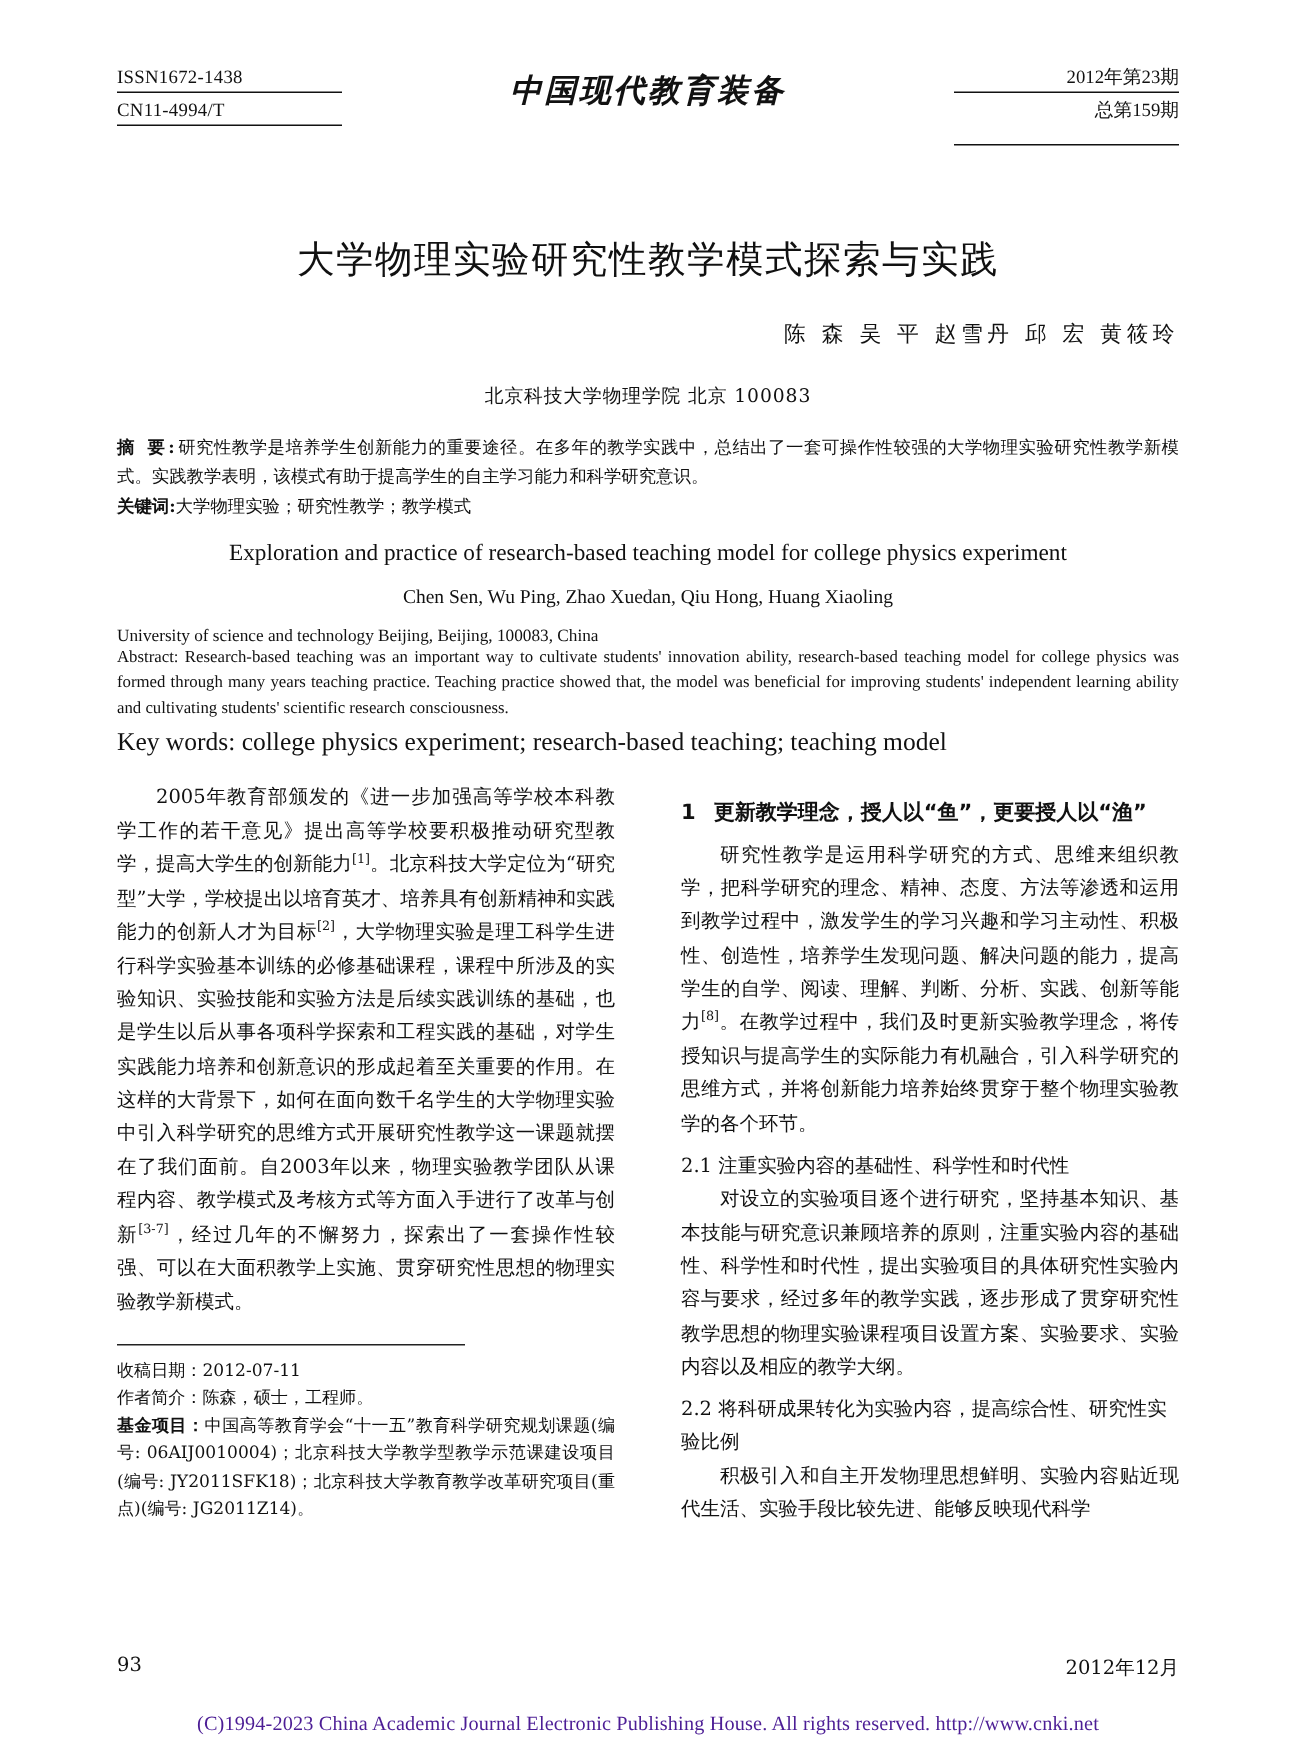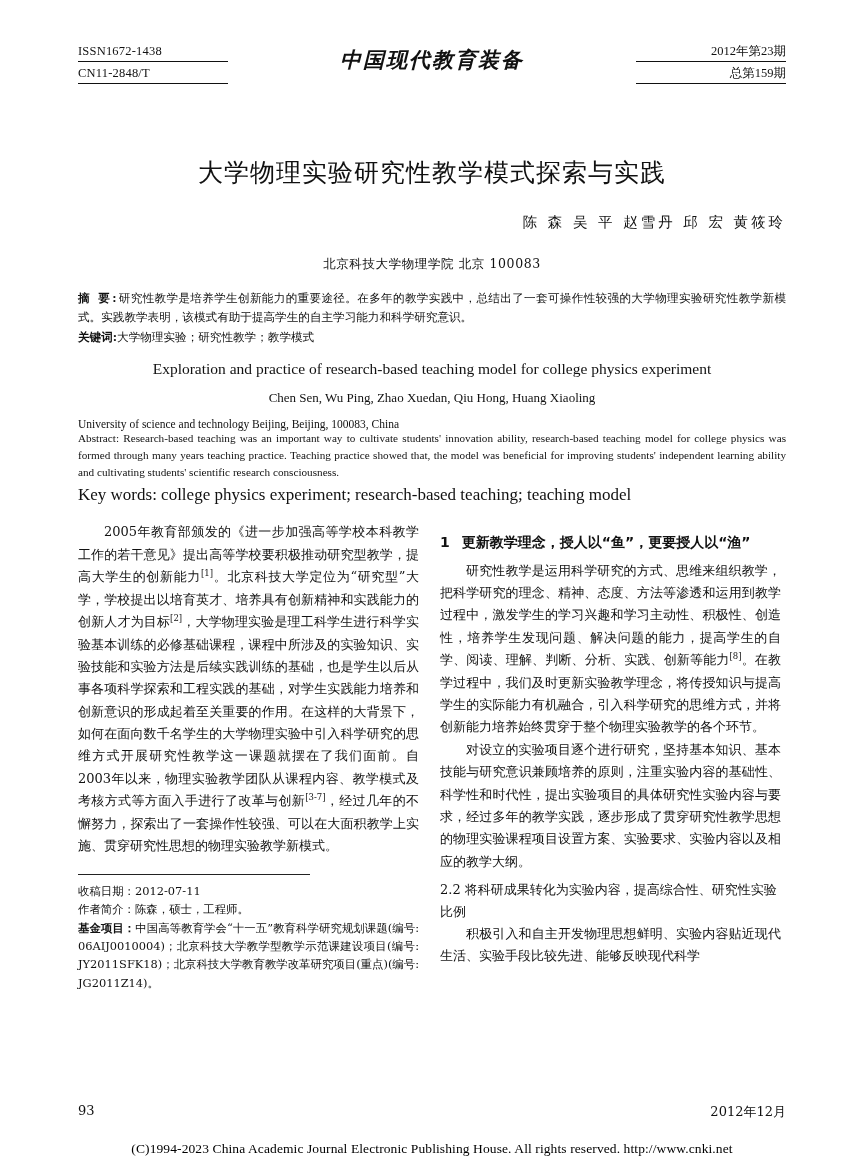--- a/index.html
+++ b/index.html
@@ -65,21 +65,21 @@
     font-size: 12.5px;
     line-height: 1.45;
   }
   .hdr-right .r1 {
     border-bottom: 1.2px solid #111;
     padding-bottom: 1px;
   }
   .hdr-right .r2 {
     border-bottom: 1.2px solid #111;
     padding-top: 2px;
-    padding-bottom: 1px;
+    padding-bottom: 14px;
   }
 
   
   .title {
     text-align: center;
     font-size: 25px;
     font-family: "DejaVu Sans", sans-serif;
     letter-spacing: 1px;
     margin-top: 58px;
   }
@@ -143,21 +143,21 @@
   .kw-en {
     font-size: 17px;
     line-height: 1.5;
     margin-top: 1px;
   }
 
   
   .cols {
     display: flex;
     margin-top: 14px;
-    gap: 21px;
+    gap: 44px;
   }
   .col {
     width: 341px;
     font-family: "DejaVu Serif", serif;
   }
   .col p {
     margin: 0;
     font-size: 13px;
     line-height: 1.72;
     text-align: justify;
@@ -207,34 +207,34 @@
     font-size: 13px;
     font-family: "DejaVu Serif", serif;
   }
   .copyright {
     position: absolute;
     left: 0;
     right: 0;
     bottom: 16px;
     text-align: center;
     font-size: 13.5px;
-    color: #000000;
+    color: #4c1d95;
     font-family: "Liberation Serif", serif;
     letter-spacing: 0.1px;
   }
 </style>
 </head>
 <body>
 
 <div class="page">
 
   <div class="header">
     <div class="hdr-left">
       <div class="issn">ISSN1672-1438</div>
-      <div class="cn">CN11-2848/T</div>
+      <div class="cn">CN11-4994/T</div>
     </div>
     <div class="hdr-center">中国现代教育装备</div>
     <div class="hdr-right">
       <div class="r1">2012年第23期</div>
       <div class="r2">总第159期</div>
     </div>
   </div>
 
   <div class="title">大学物理实验研究性教学模式探索与实践</div>
   <div class="authors-cn">陈 森 吴 平 赵雪丹 邱 宏 黄筱玲</div>
@@ -262,20 +262,21 @@
 
       <div class="fn"><span>收稿日期：</span><span>2012-07-11</span></div>
       <div class="fn"><span>作者简介：</span><span>陈森，硕士，工程师。</span></div>
       <div class="fn"><b>基金项目：</b><span>中国高等教育学会“十一五”教育科学研究规划课题(编号: 06AIJ0010004)；北京科技大学教学型教学示范课建设项目(编号: JY2011SFK18)；北京科技大学教育教学改革研究项目(重点)(编号: JG2011Z14)。</span></div>
     </div>
 
     <div class="col">
       <div class="h2"><span class="num">1</span><span>更新教学理念，授人以“鱼”，更要授人以“渔”</span></div>
       <p><span>研究性教学是运用科学研究的方式、思维来组织教学，把科学研究的理念、精神、态度、方法等渗透和运用到教学过程中，激发学生的学习兴趣和学习主动性、积极性、创造性，培养学生发现问题、解决问题的能力，提高学生的自学、阅读、理解、判断、分析、实践、创新等能力</span><sup>[8]</sup><span>。在教学过程中，我们及时更新实验教学理念，将传授知识与提高学生的实际能力有机融合，引入科学研究的思维方式，并将创新能力培养始终贯穿于整个物理实验教学的各个环节。</span></p>
 
+      <div class="h3">2.1 注重实验内容的基础性、科学性和时代性</div>
       <p>对设立的实验项目逐个进行研究，坚持基本知识、基本技能与研究意识兼顾培养的原则，注重实验内容的基础性、科学性和时代性，提出实验项目的具体研究性实验内容与要求，经过多年的教学实践，逐步形成了贯穿研究性教学思想的物理实验课程项目设置方案、实验要求、实验内容以及相应的教学大纲。</p>
       <div class="h3">2.2 将科研成果转化为实验内容，提高综合性、研究性实验比例</div>
       <p>积极引入和自主开发物理思想鲜明、实验内容贴近现代生活、实验手段比较先进、能够反映现代科学</p>
     </div>
   </div>
 
   <div class="footer">
     <div>93</div>
     <div>2012年12月</div>
   </div>

